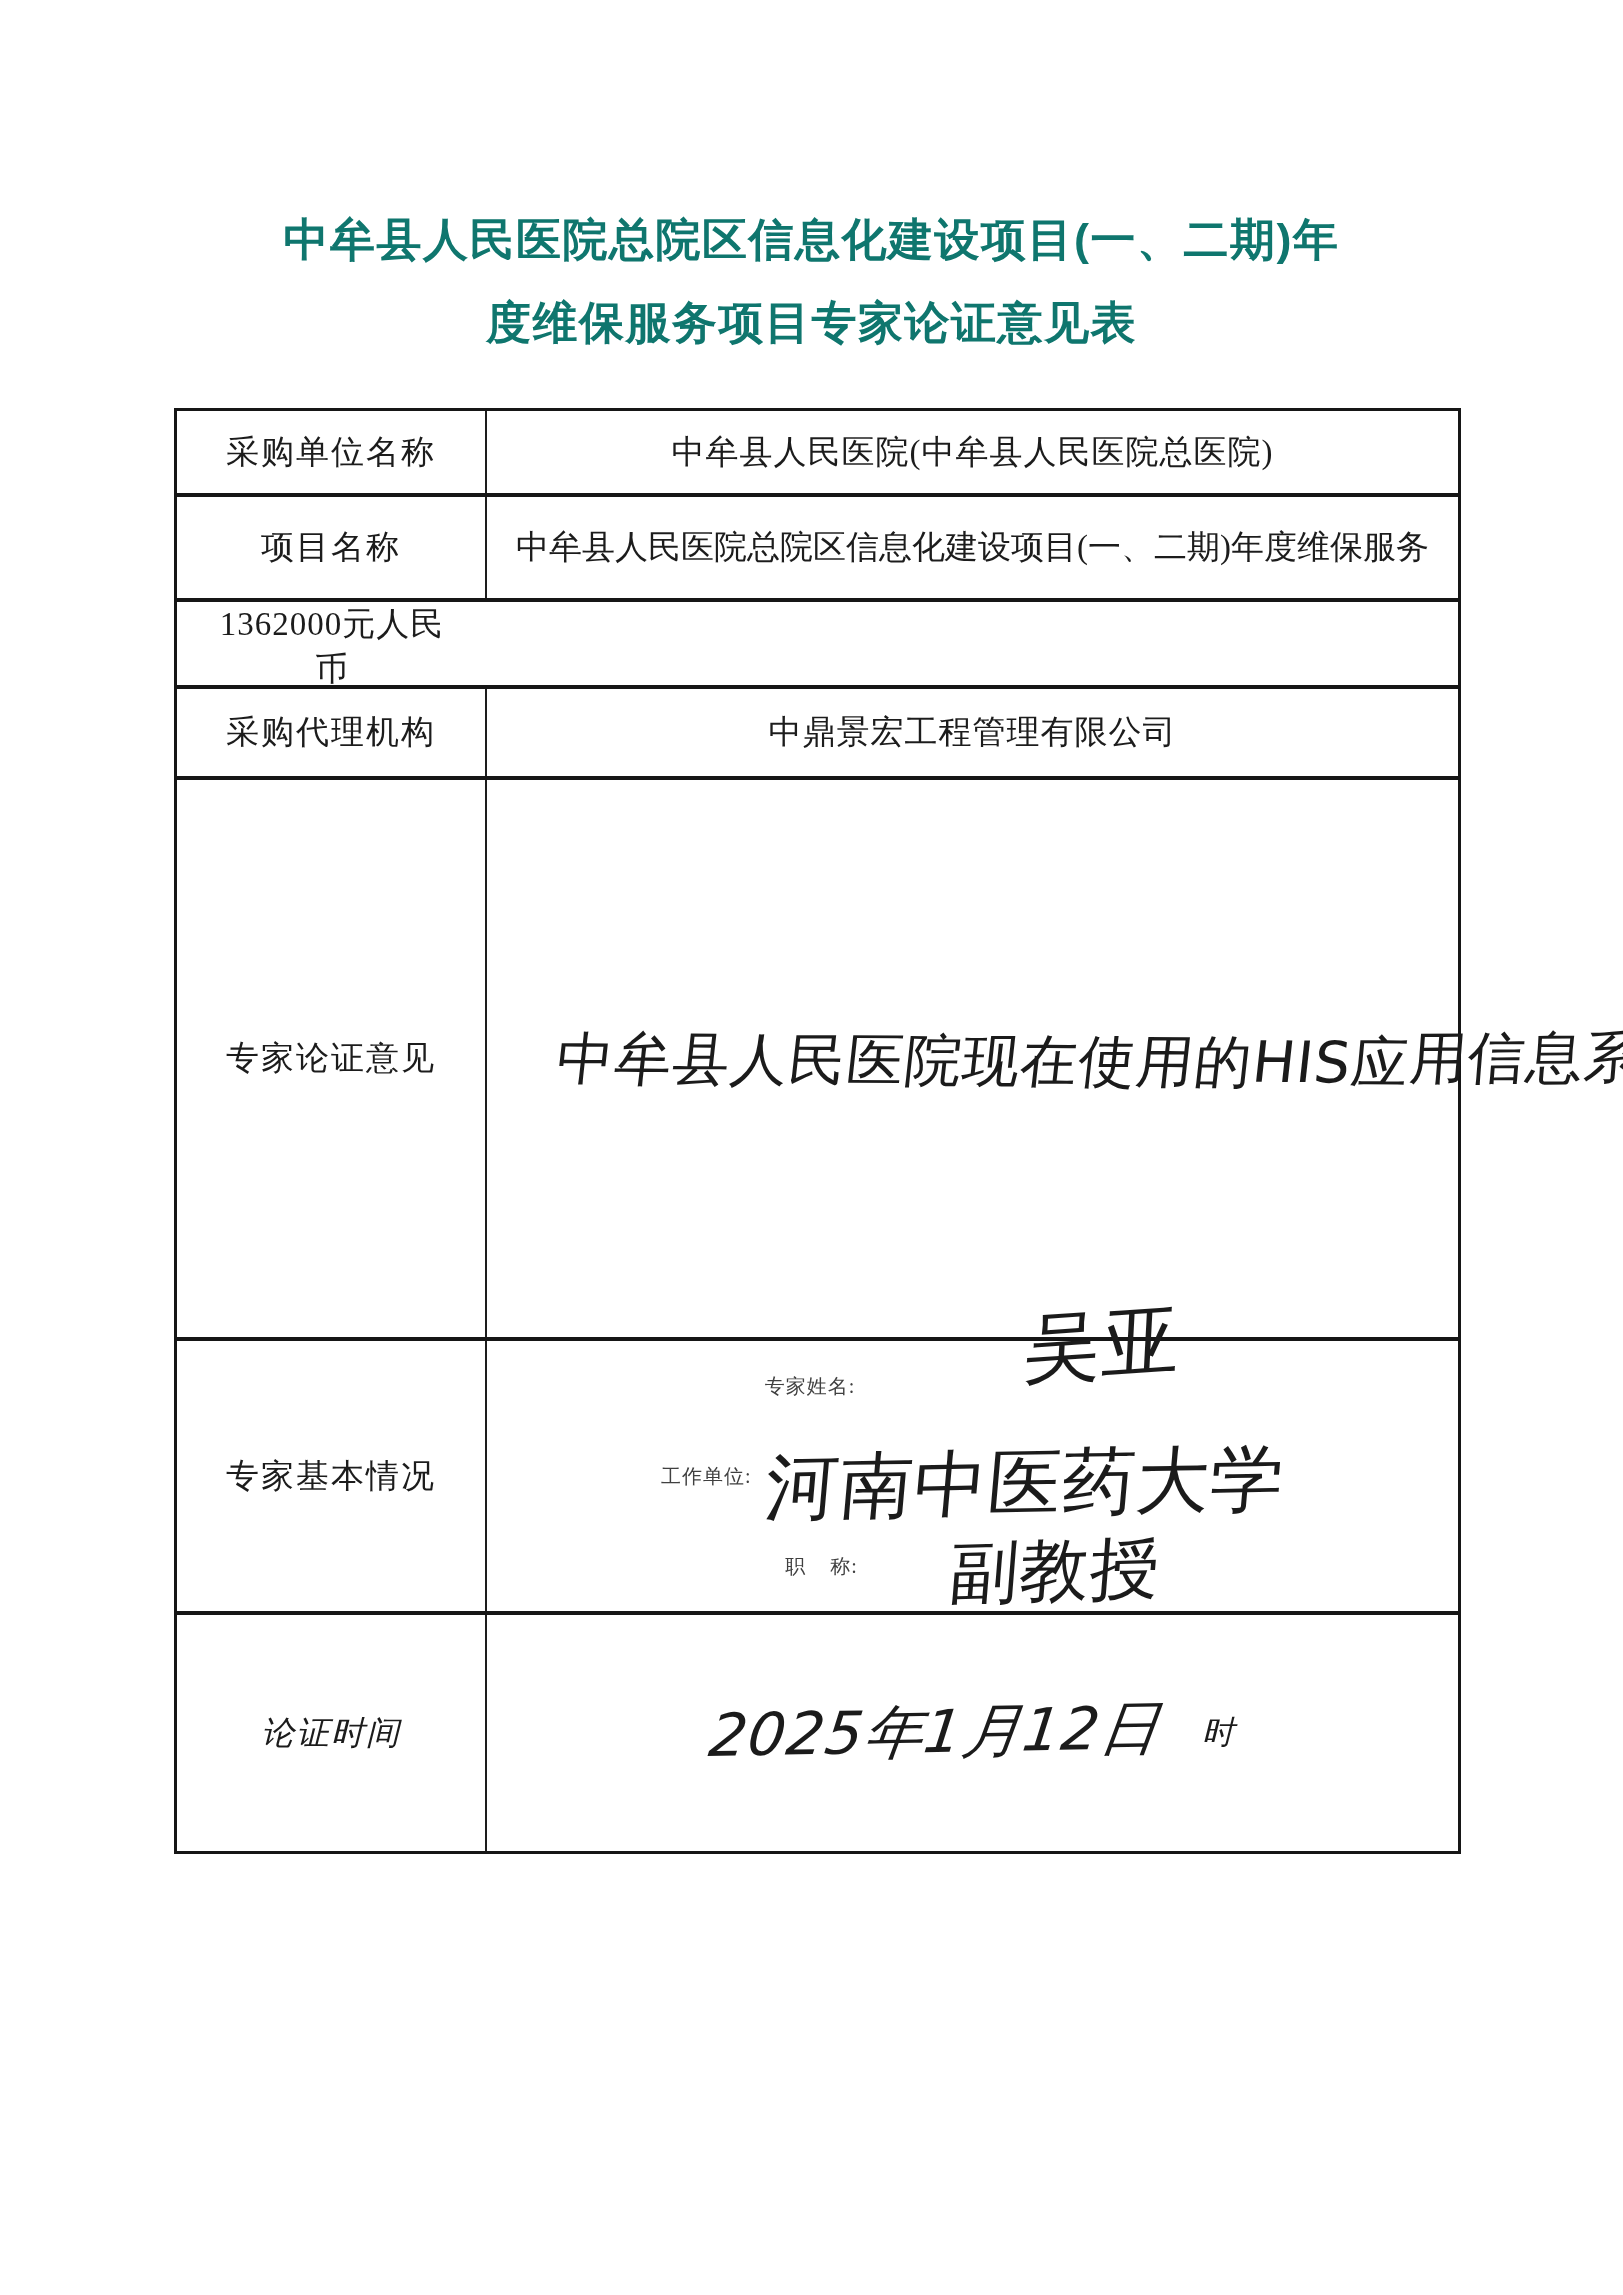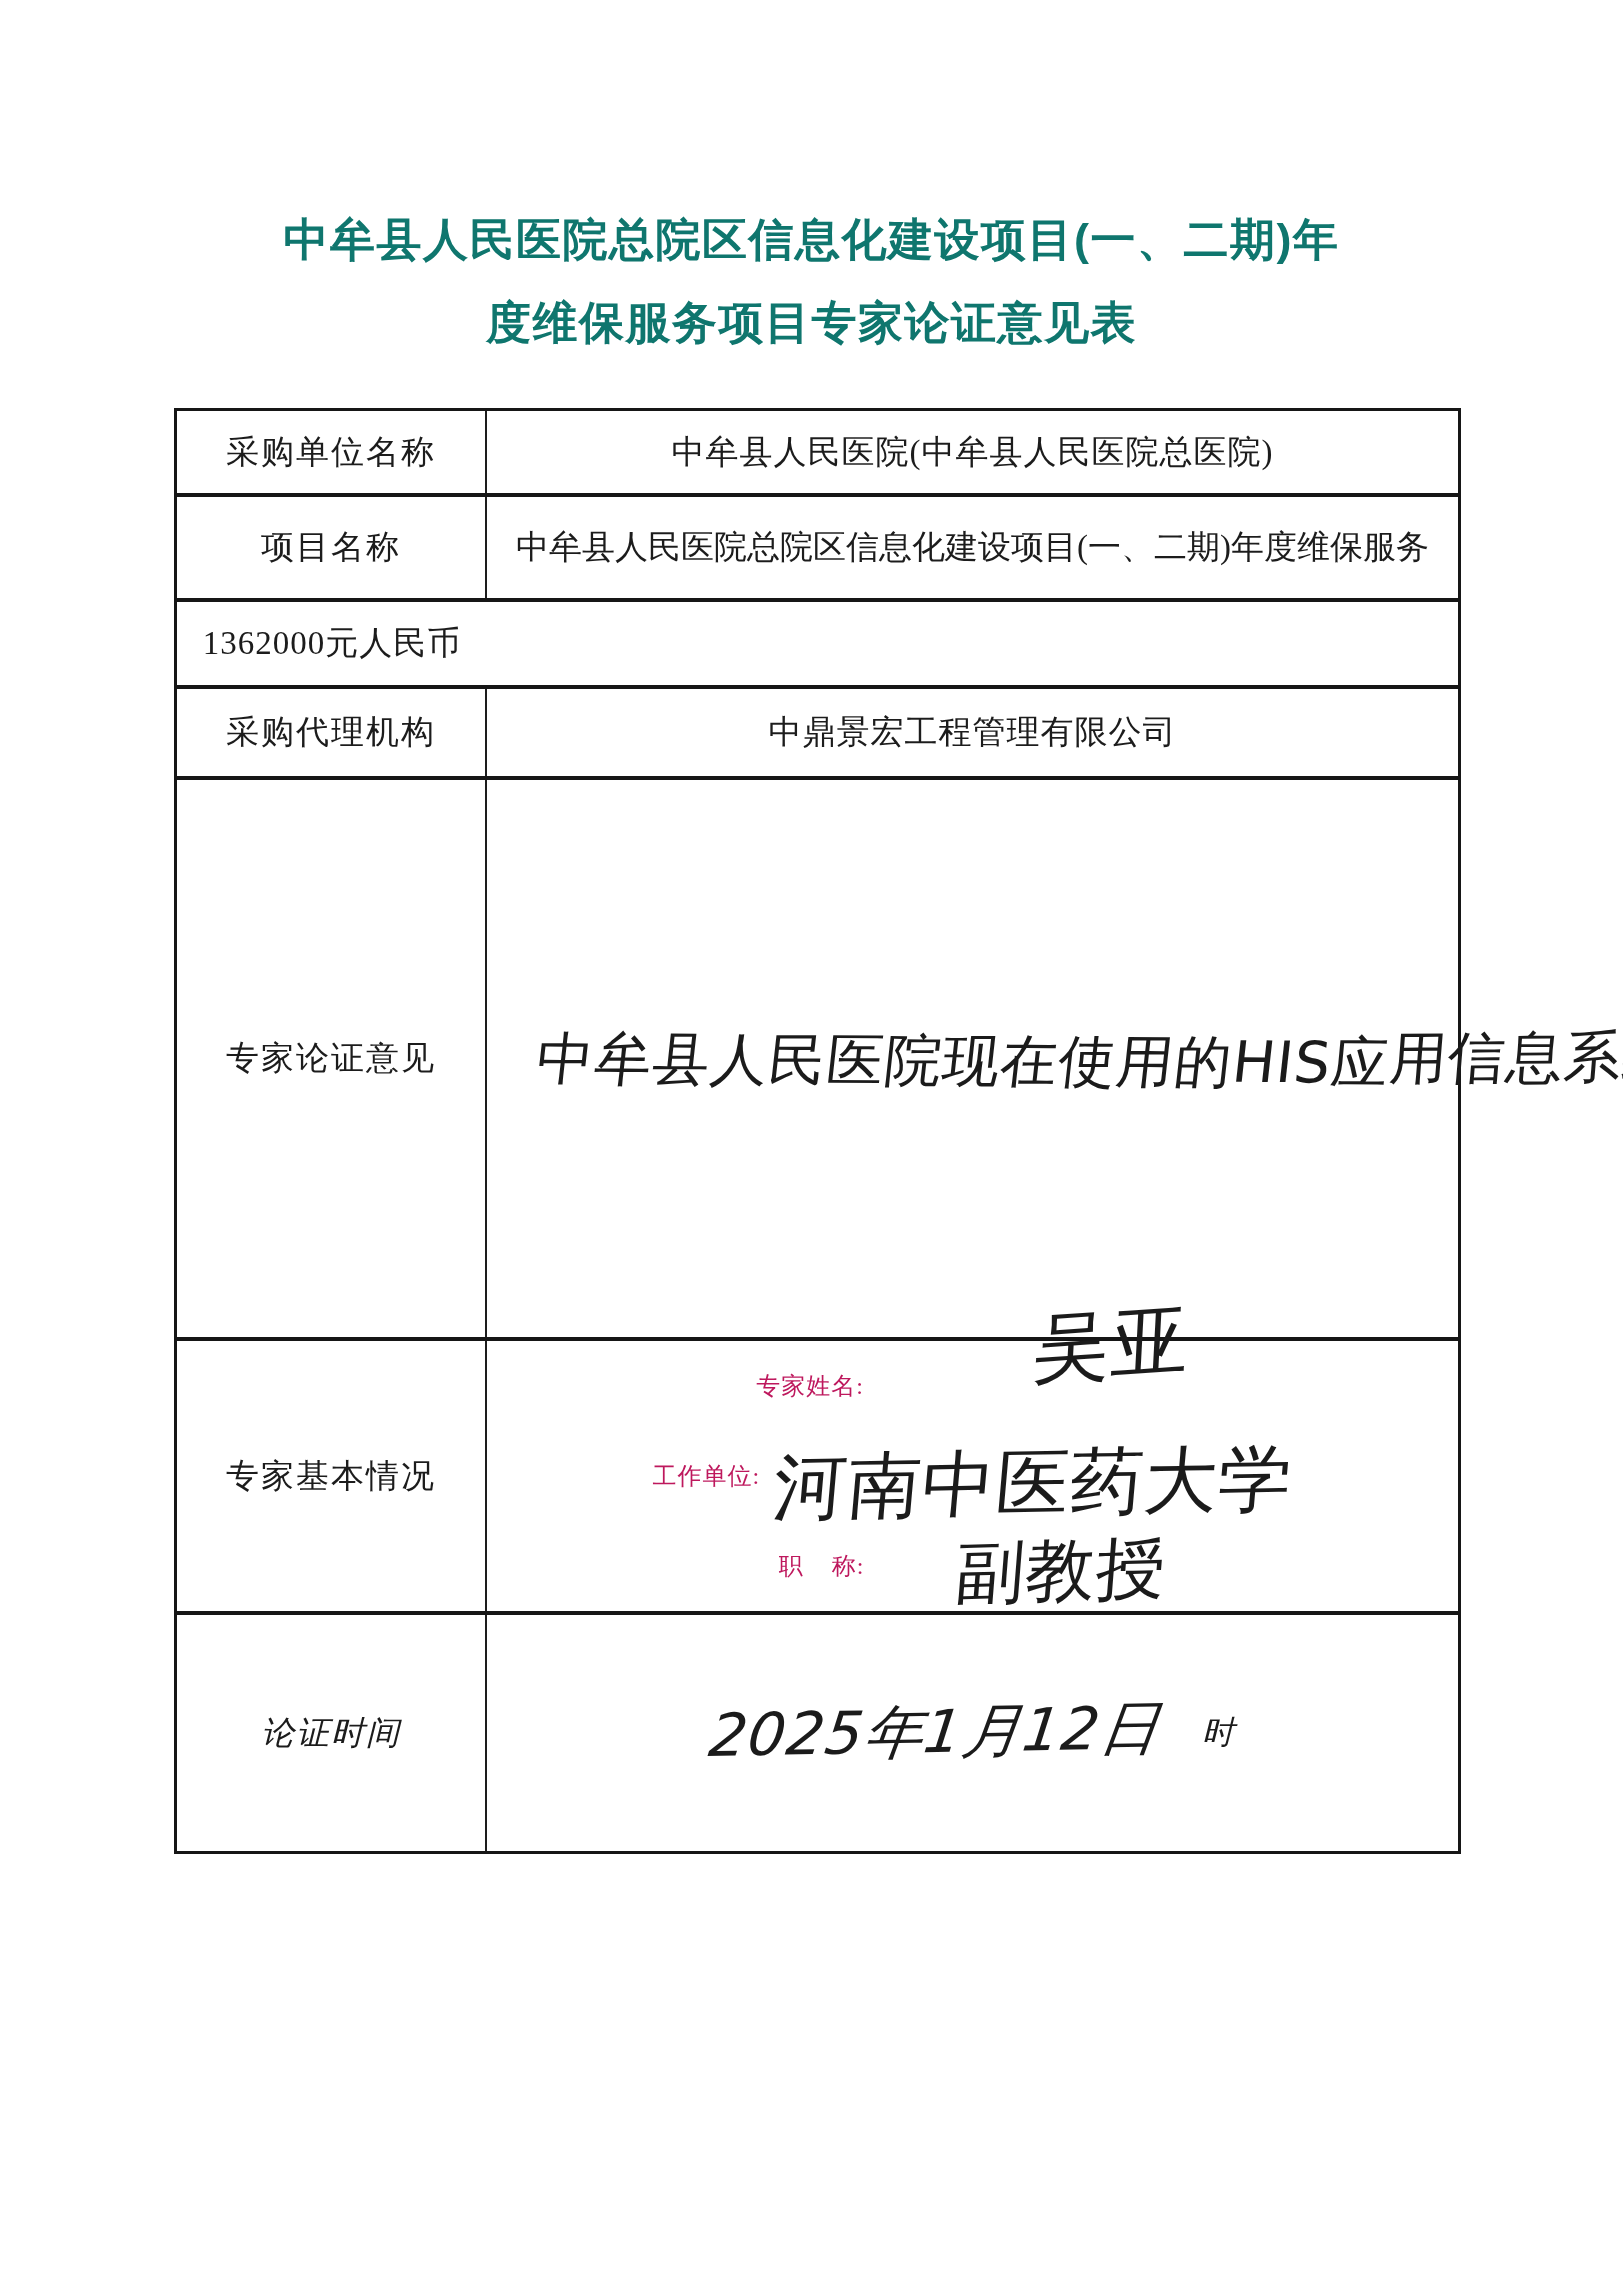--- a/index.html
+++ b/index.html
@@ -47,21 +47,21 @@
     display:flex; align-items:center; justify-content:center;
     font-size:33px; letter-spacing:2px;
     color:#1c1c1c;
     text-align:left;
   }
   .cell.value {
     display:flex; align-items:center; justify-content:center;
     font-size:33px; letter-spacing:1px;
     color:#1c1c1c;
     text-align:center;
-    padding:0 7px;
+    padding:0 27px;
   }
   .r1 { height:86px; }
   .r2 { height:105px; }
   .r3 { height:87px; }
   .r4 { height:91px; }
   .r5 { height:561px; }
   .r6 { height:274px; }
   .r7 { height:236px;font-style:italic; }
   .r2 .cell.value { letter-spacing:0; padding:0 4.1px; }
 
@@ -93,21 +93,21 @@
     display:flex; flex-direction:column;
     justify-content:flex-start;
     padding:5.1px 0 0 29px;
     text-align:left;
   }
   .expert-sub {
     height:90px;
     display:flex; align-items:center;
   }
   .sub-label {
-    font-size:24px; letter-spacing:1px; color:#be185d;
+    font-size:20px; letter-spacing:1px; color:#404040;
     white-space:pre;
     flex:0 0 auto;
   }
   .hw-name {
     font-size:77px;
     margin-left:169px;
     transform:translateY(-40px) skewX(-7deg) rotate(-4deg);
   }
   .hw-org {
     font-size:73px;

